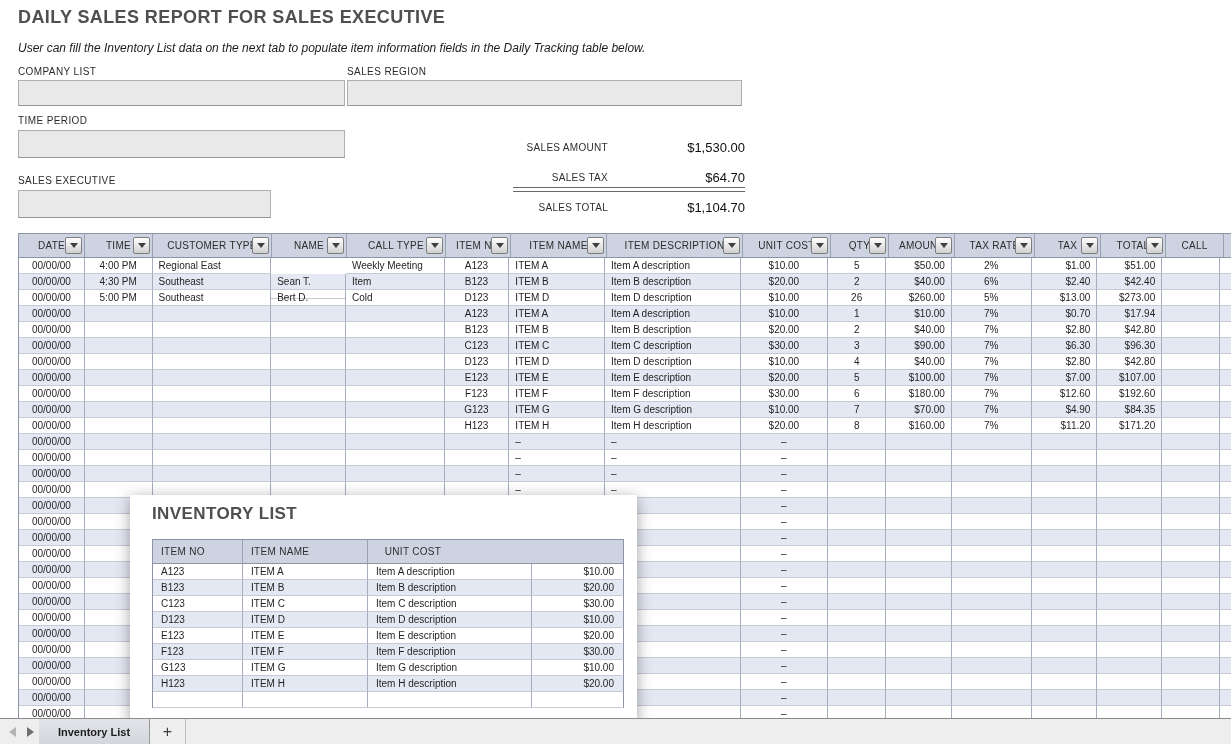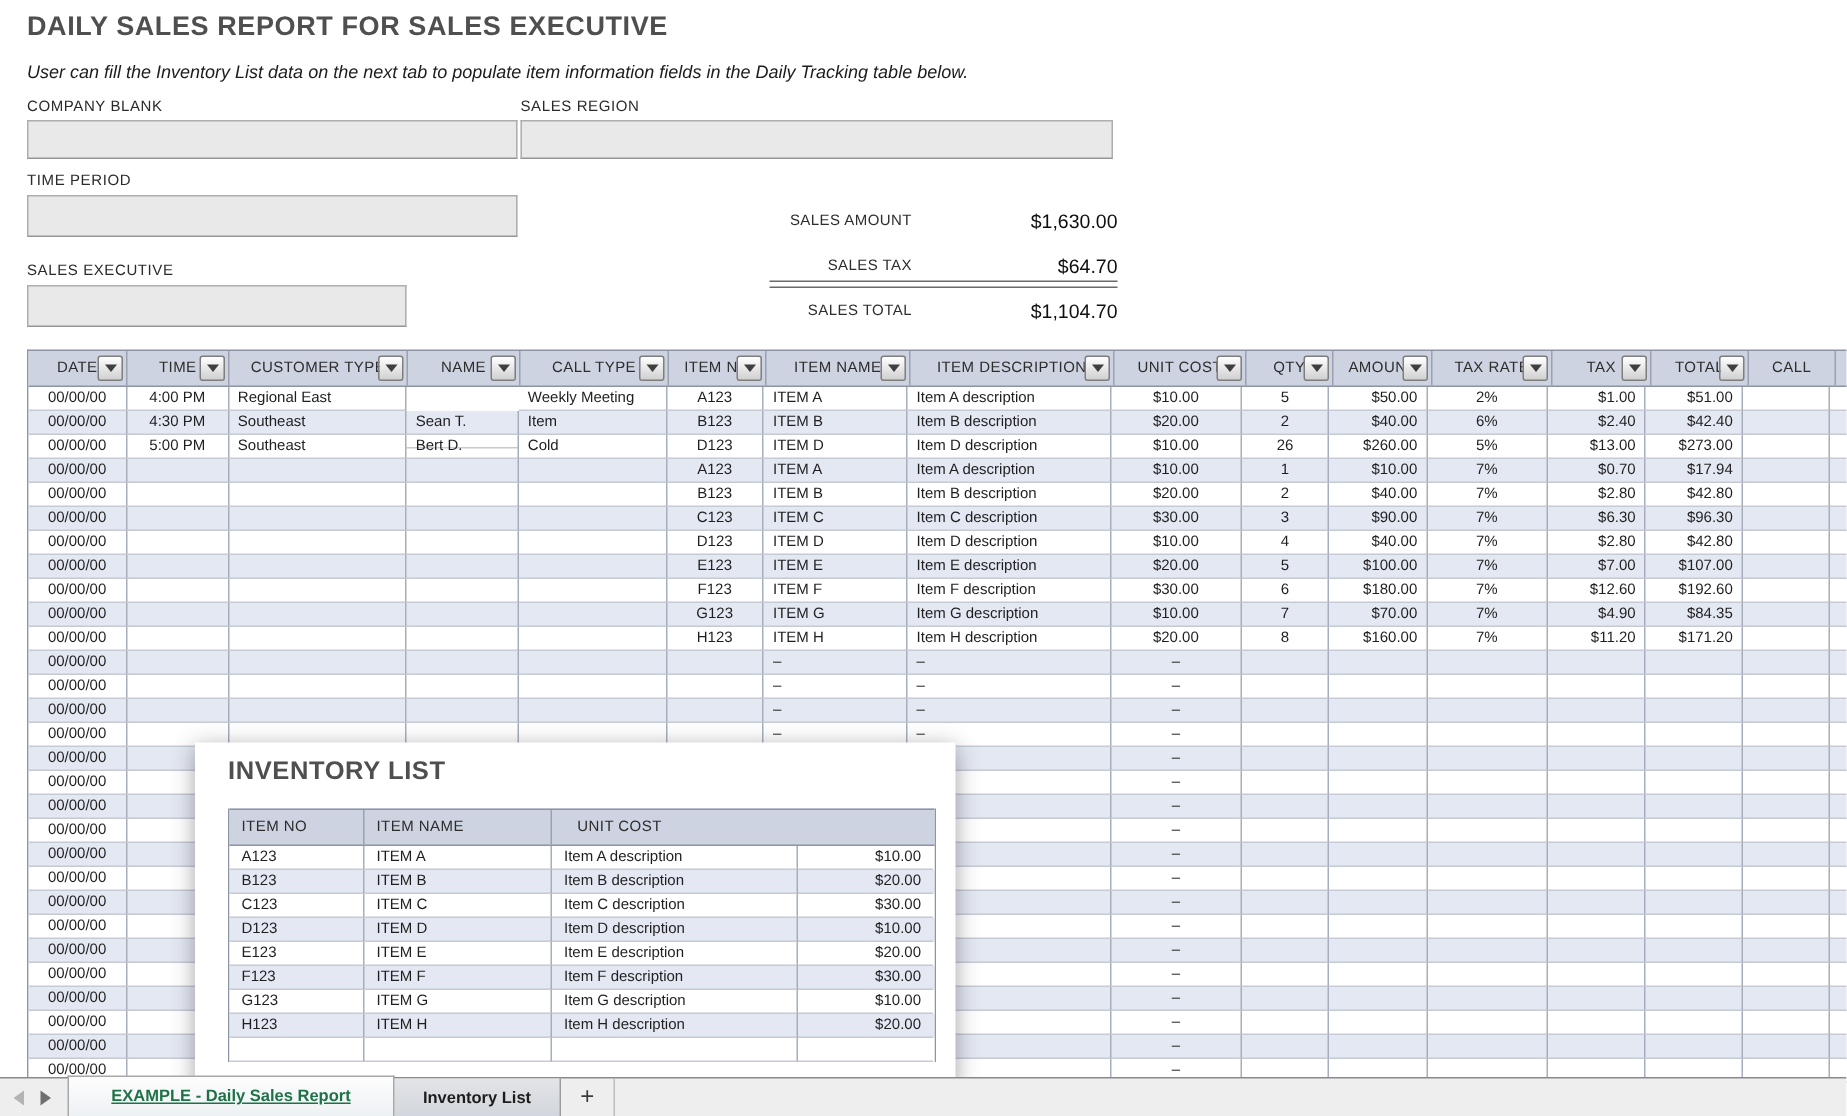--- a/index.html
+++ b/index.html
@@ -72,35 +72,35 @@
   .tab.inv{width:111px;background:linear-gradient(#e2e4e8,#d3d6dc);color:#1d1d1d;font-weight:600;}
   .tab.addtab{width:36px;background:transparent;border-right:1px solid #bdbdbd;border-left:none;
               font-size:16px;font-weight:normal;color:#3c3c3c;}
 </style>
 </head>
 <body>
 
 <div class="abs page-title">DAILY SALES REPORT FOR SALES EXECUTIVE</div>
 <div class="abs page-subtitle">User can fill the Inventory List data on the next tab to populate item information fields in the Daily Tracking table below.</div>
 
-<div class="abs flabel" style="left:18px;top:66px">COMPANY BLANK</div>
+<div class="abs flabel" style="left:18px;top:66px">COMPANY LIST</div>
 <input class="abs field" style="left: 18px; top: 80px; width: 327px; height: 26px;" value="">
 
 <div class="abs flabel" style="left:347px;top:66px">SALES REGION</div>
 <input class="abs field" style="left: 347px; top: 80px; width: 395px; height: 26px;" value="">
 
 <div class="abs flabel" style="left:18px;top:115px">TIME PERIOD</div>
 <input class="abs field" style="left: 18px; top: 130px; width: 327px; height: 28px;" value="">
 
 <div class="abs flabel" style="left:18px;top:175px">SALES EXECUTIVE</div>
 <input class="abs field" style="left: 18px; top: 190px; width: 253px; height: 28px;" value="">
 
 <div class="sumrow" style="top:136px">
   <div class="sumlabel">SALES AMOUNT</div>
-  <div class="sumvalue">$1,630.00</div>
+  <div class="sumvalue">$1,530.00</div>
 </div>
 <div class="sumrow" style="top:166px">
   <div class="sumlabel">SALES TAX</div>
   <div class="sumvalue">$64.70</div>
 </div>
 <div class="double-rule"></div>
 <div class="sumrow" style="top:196px">
   <div class="sumlabel">SALES TOTAL</div>
   <div class="sumvalue">$1,104.70</div>
 </div>
@@ -789,16 +789,15 @@
   </div>
 </div>
 
 <div class="tabbar">
   <div class="navbtn" style="margin-left:3px">
     <div class="arrow-left"></div>
   </div>
   <div class="navbtn">
     <div class="arrow-right"></div>
   </div>
-  <div class="tab active" style="width:218px">EXAMPLE - Daily Sales Report</div>
   <div class="tab inv">Inventory List</div>
   <div class="tab addtab">+</div>
 </div>
 
 </body></html>

